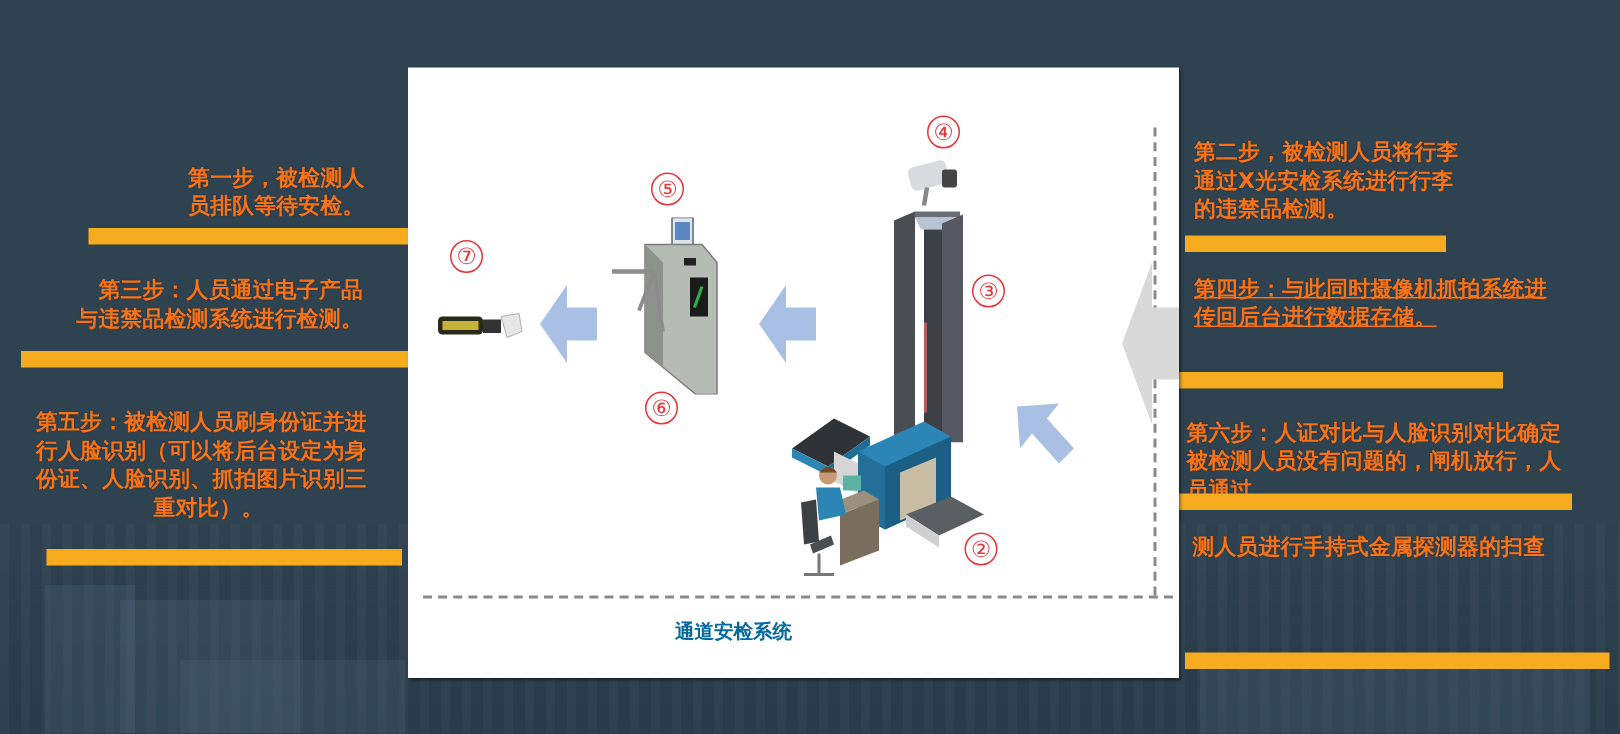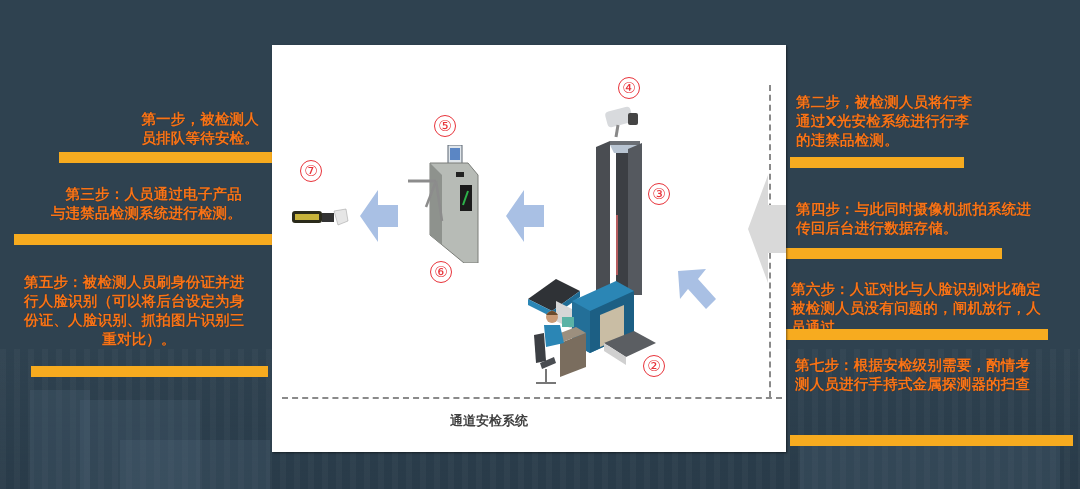--- a/index.html
+++ b/index.html
@@ -26,42 +26,42 @@
   .panel {
     position:absolute; left:272px; top:45px; width:514px; height:407px;
     background:#ffffff; box-shadow:1px 1px 2px rgba(0,0,0,0.5);
   }
   .num {
     position:absolute; color:#e8333a; font-size:15px; width:20px; height:20px;
     border:1px solid #e8333a; border-radius:50%; text-align:center; line-height:20px;
     font-family:"DejaVu Sans", sans-serif;
   }
   .caption {
-    position:absolute; left:178px; top:367px; font-size:13px; font-weight:bold; color:#404040;
+    position:absolute; left:178px; top:367px; font-size:13px; font-weight:bold; color:#0369a1;
   }
   .dash-h {
     position:absolute; left:10px; top:352px; width:500px; height:0;
     border-top:2px dashed #8a8a8a;
   }
   .dash-v {
     position:absolute; left:497px; top:40px; width:0; height:312px;
     border-left:2px dashed #8a8a8a;
   }
   .svg-abs { position:absolute; }
 </style>
 </head>
 <body>
 
 <div class="bg-city"></div>
 <div class="bg-bld" style="left:30px;top:390px;width:60px;height:99px;"></div>
 <div class="bg-bld" style="left:80px;top:400px;width:120px;height:89px;"></div>
 <div class="bg-bld" style="left:120px;top:440px;width:150px;height:49px;"></div>
 <div class="bg-bld" style="left:800px;top:440px;width:260px;height:49px;"></div>
 
-<div class="step right-align" style="left:116px;top:110px;width:143px;text-align:right;">
+<div class="step right-align" style="left:100px;top:110px;width:143px;text-align:right;">
   <div>第一步，被检测人</div>
   <div>员排队等待安检。</div>
 </div>
 <div class="bar" style="left:59px;top:152px;width:213px;"></div>
 
 <div class="step right-align" style="left:24px;top:185px;width:218px;">
   <div>第三步：人员通过电子产品</div>
   <div>与违禁品检测系统进行检测。</div>
 </div>
 <div class="bar" style="left:14px;top:234px;width:258px;"></div>
@@ -74,35 +74,34 @@
 </div>
 <div class="bar" style="left:31px;top:366px;width:237px;"></div>
 
 <div class="step" style="left:796px;top:93px;width:240px;">
   <div>第二步，被检测人员将行李</div>
   <div>通过X光安检系统进行行李</div>
   <div>的违禁品检测。</div>
 </div>
 <div class="bar" style="left:790px;top:157px;width:174px;"></div>
 
-<div class="step" style="left:796px;top:200px;width:275px;">
+<div class="step" style="left:796px;top:184px;width:275px;text-decoration:underline;">
   <div>第四步：与此同时摄像机抓拍系统进</div>
   <div>传回后台进行数据存储。</div>
 </div>
 <div class="bar" style="left:786px;top:248px;width:216px;"></div>
 
 <div class="step" style="left:791px;top:280px;width:289px;">
   <div>第六步：人证对比与人脸识别对比确定</div>
   <div>被检测人员没有问题的，闸机放行，人</div>
   <div>员通过。</div>
 </div>
 <div class="bar" style="left:786px;top:329px;width:262px;"></div>
 
 <div class="step" style="left:795px;top:356px;width:280px;">
-  <div>第七步：根据安检级别需要，酌情考</div>
   <div>测人员进行手持式金属探测器的扫查</div>
 </div>
 <div class="bar" style="left:790px;top:435px;width:283px;"></div>
 
 <div class="panel">
   <div class="dash-h"></div>
   <div class="dash-v"></div>
 
   <svg class="svg-abs" style="left:476px;top:130px;" width="38" height="108" viewBox="0 0 38 108">
     <polygon points="0,54 20,0 20,30 38,30 38,78 20,78 20,108" fill="#d9d9d9"></polygon>

